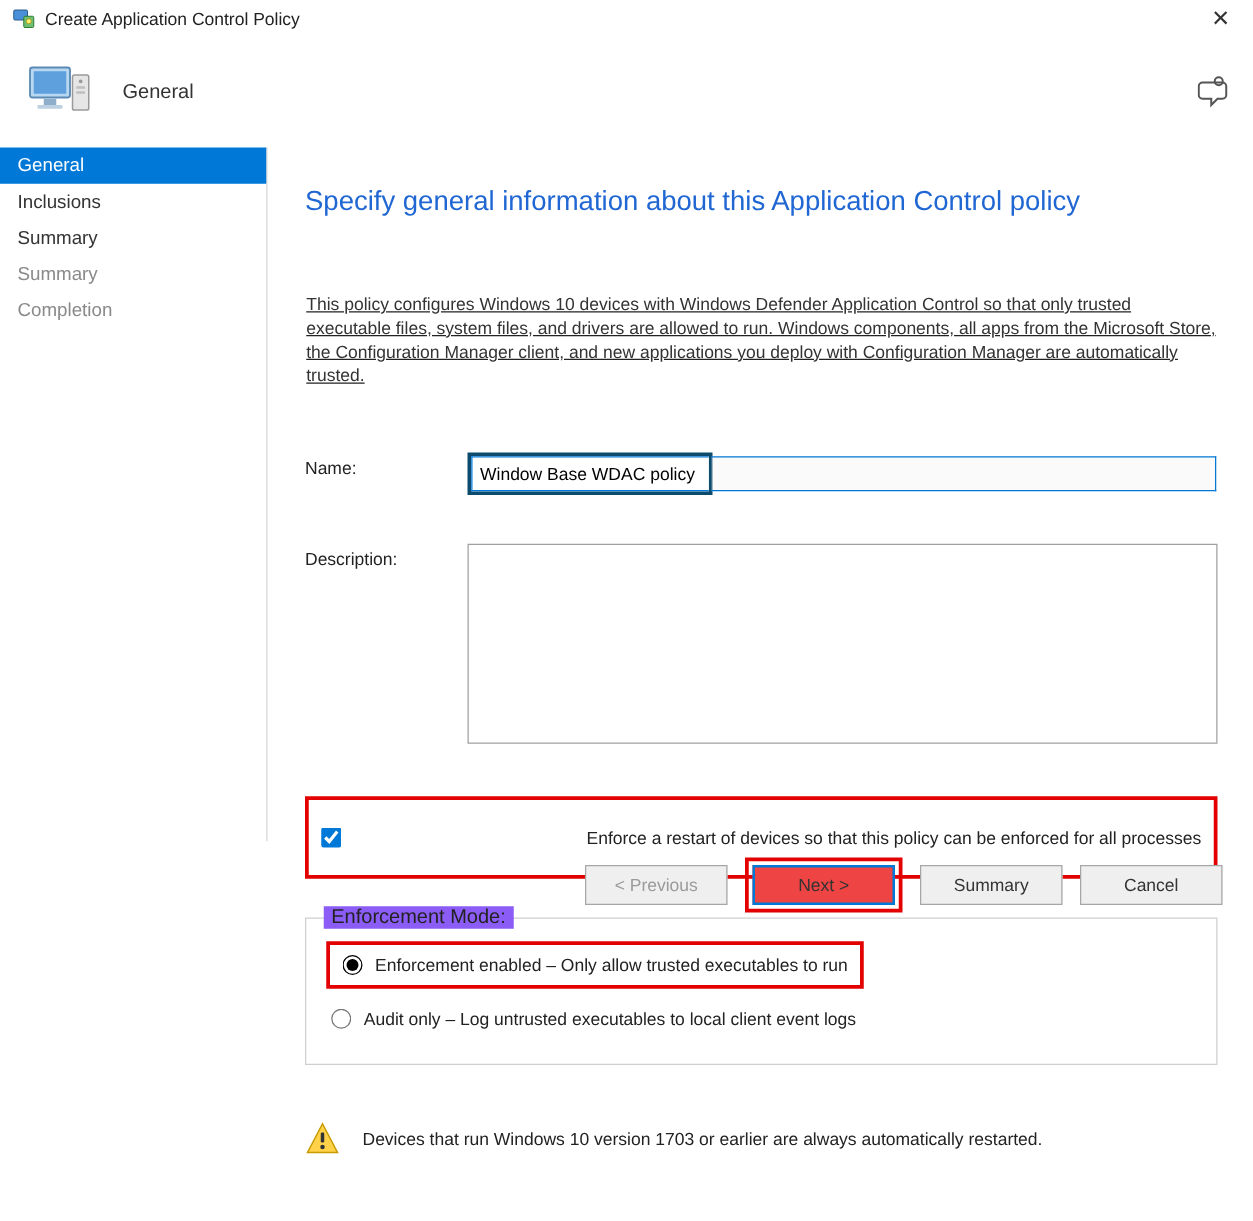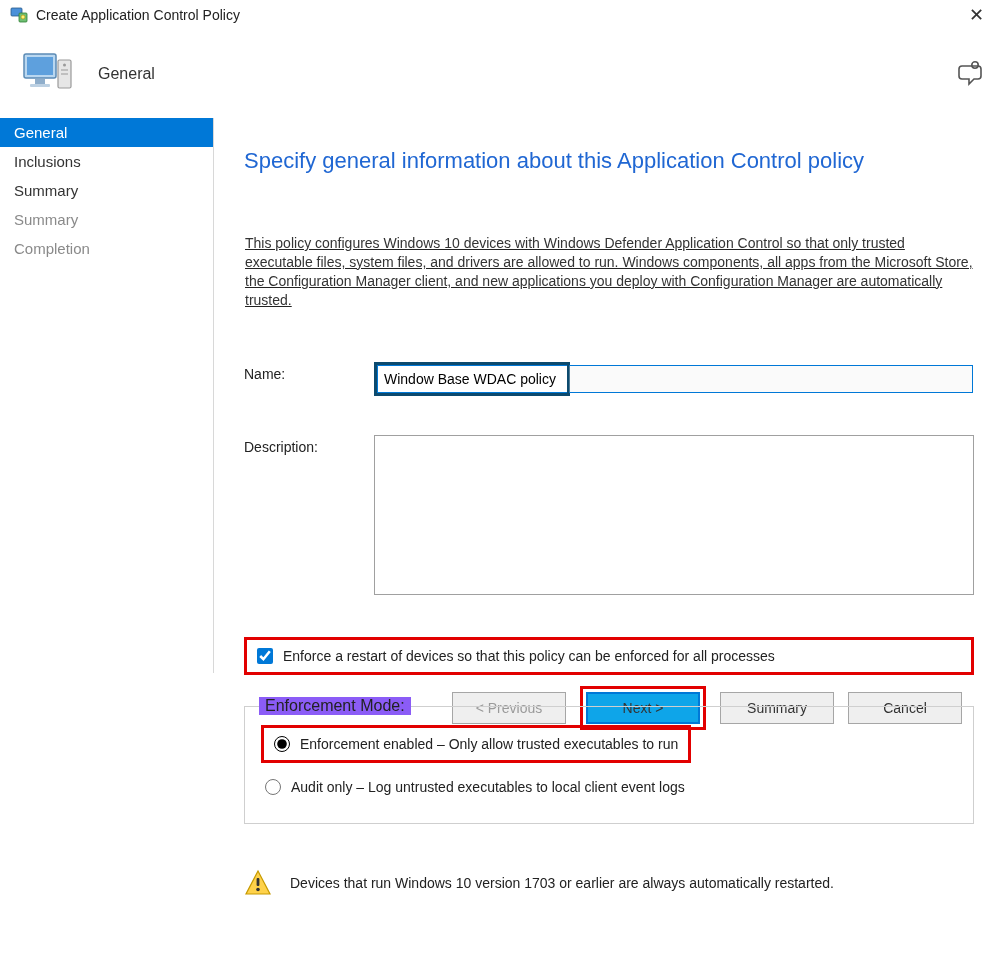--- a/index.html
+++ b/index.html
@@ -51,24 +51,24 @@
     .radio-row { display: flex; align-items: center; gap: 10px; padding: 10px 4px; }
     .radio-row input[type=radio] { width: 16px; height: 16px; accent-color: #000; }
 
     .note-row { display: flex; align-items: center; gap: 18px; padding: 4px 0 0 0; }
     .warn-icon { width: 28px; height: 28px; }
 
     .red-box { border: 3px solid #e20000; }
     .name-highlight { display: inline-block; border: 3px solid #0c4a6e; }
 
     
-    .footer { height: 70px; border-top: none; display: flex; align-items: center; justify-content: flex-end; gap: 14px; padding-right: 40px; }
+    .footer { height: 70px; border-top: none; display: flex; align-items: center; justify-content: flex-end; gap: 14px; padding-right: 24px; }
     .btn { min-width: 114px; height: 32px; border: 1px solid #a6a6a6; background: #efefef; font-size: 14px; color: #333; padding: 0 18px; cursor: default; }
     .btn:disabled { color: #9a9a9a; }
-    .btn.primary { border: 2px solid #0078D7; background: #0ea5e9; color: #333; }
+    .btn.primary { border: 2px solid #0078D7; background: #ef4444; color: #333; }
 
     
     svg { display: block; }
   </style>
 </head>
 <body>
 
 <div class="window">
 
   <div class="titlebar">
@@ -132,21 +132,21 @@
         </div>
       </div>
 
       <div class="form-row">
         <div class="label">Description:</div>
         <div class="field">
           <textarea class="textarea-desc" style=""></textarea>
         </div>
       </div>
 
-      <div class="checkbox-row red-box" style="padding:8px 10px;">
+      <div class="checkbox-row red-box" style="padding:22px 10px;justify-content:space-between;">
         <input type="checkbox" checked="" id="cb-restart" style="">
         <label for="cb-restart">Enforce a restart of devices so that this policy can be enforced for all processes</label>
       </div>
 
       <div class="fieldset">
         <span class="legend">Enforcement Mode:</span>
 
         <div class="radio-row red-box" style="padding:8px 10px; margin-bottom:6px; display:inline-flex;">
           <input type="radio" name="mode" id="r-enforce" checked="" style="">
           <label for="r-enforce">Enforcement enabled – Only allow trusted executables to run</label>

